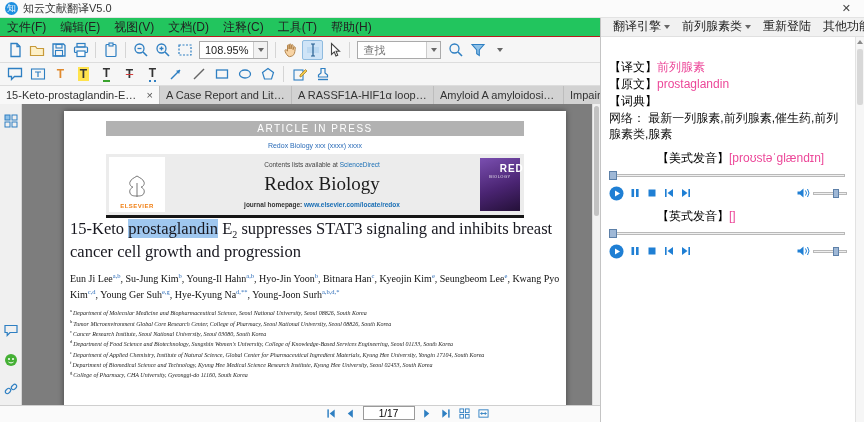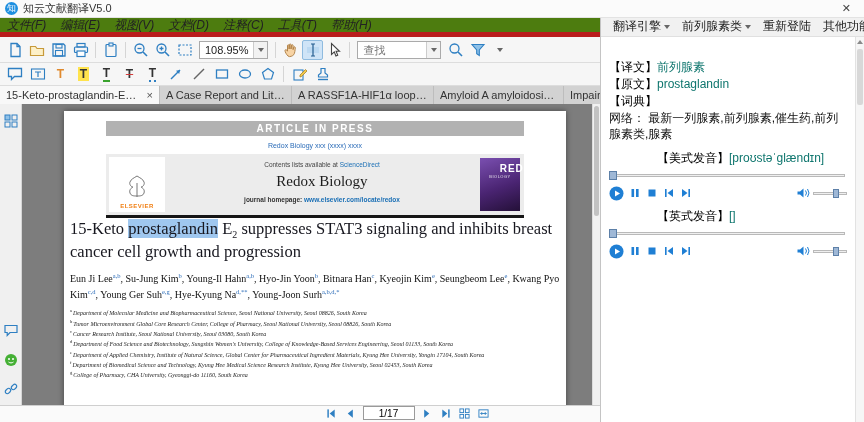--- a/index.html
+++ b/index.html
@@ -6,21 +6,21 @@
   html,body { width: 864px; height: 422px; overflow: hidden; }
   body { font-family: "Liberation Sans", "DejaVu Sans", sans-serif; font-size: 12px; background: #f0f0f0; color: #222; position: relative; }
 
   
   .titlebar { position:absolute; top:0; left:0; right:0; height:18px; background:#fbfbfb; border-bottom:1px solid #e3e3e3; display:flex; align-items:center; padding:0 5px; z-index:30; }
   .app-badge { width:13px; height:13px; border-radius:50%; background:#1e8fe0; color:#fff; font-size:9px; line-height:13px; text-align:center; margin-right:5px; flex:0 0 auto; }
   .win-title { font-size:11px; color:#333; }
   .win-close { margin-left:auto; font-size:11px; color:#444; padding:0 8px; cursor:default; }
 
   
-  .menubar { position:absolute; top:18px; left:0; width:600px; height:19px; background:#4d7c0f; border-bottom:5px solid #b91c1c; display:flex; align-items:center; z-index:20;font-style:italic; }
+  .menubar { position:absolute; top:18px; left:0; width:600px; height:19px; background:#22c55e; border-bottom:1px solid #b91c1c; display:flex; align-items:center; z-index:20; }
   .menu-item { padding:0 7px; line-height:18px; white-space:nowrap; }
 
   
   .toolbar1 { position:absolute; top:37px; left:0; width:600px; height:26px; background:#f6f6f6; border-bottom:1px solid #ddd; display:flex; align-items:center; padding:0 4px; gap:1px; z-index:20; }
   .toolbar2 { position:absolute; top:63px; left:0; width:600px; height:23px; background:#f6f6f6; border-bottom:1px solid #ddd; display:flex; align-items:center; padding:0 4px; gap:2px; z-index:20; }
   .tbtn { width:21px; height:20px; display:flex; align-items:center; justify-content:center; border-radius:2px; flex:0 0 auto; }
   .tbtn.active { background:#cfe4f7; border:1px solid #8fbbdf; }
   .tsep { width:1px; height:16px; background:#d5d5d5; margin:0 3px; flex:0 0 auto; }
   .tri-down { width:0; height:0; border-left:3px solid transparent; border-right:3px solid transparent; border-top:4px solid #666; display:inline-block; }
   .combo { height:18px; background:#fff; border:1px solid #aaa; display:flex; align-items:center; font-size:11px; padding-left:5px; margin:0 3px; }
@@ -45,29 +45,29 @@
   .content { position:absolute; top:104px; left:0; width:600px; bottom:0; display:flex; }
   .sidebar { width:22px; background:#f0f0f0; border-right:1px solid #d6d6d6; display:flex; flex-direction:column; align-items:center; padding:6px 0 22px; }
   .sidebar .sbtn { width:16px; height:16px; display:flex; align-items:center; justify-content:center; margin:3px 0; }
   .sidebar .bottom-group { margin-top:auto; display:flex; flex-direction:column; align-items:center; gap:7px; }
   .pdf-area { flex:1; background:#7d7d7d; position:relative; overflow:hidden; }
   .vscroll { width:8px; background:#f1f1f1; border-left:1px solid #ddd; position:relative; }
   .vscroll .thumb { position:absolute; top:2px; left:1px; width:5px; height:110px; background:#c2c2c2; border-radius:3px; }
 
   
   .page { position:absolute; left:42px; right:26px; top:7px; bottom:0; background:#fff; box-shadow:0 0 6px rgba(0,0,0,.45); padding:0 6px; overflow:hidden; }
-  .press-banner { margin:10px 36px 0; height:15px; background:#b2b2b2; color:#fff; font-weight:bold; font-size:10px; letter-spacing:1.5px; text-align:center; line-height:15px; }
+  .press-banner { margin:10px 36px 0; height:15px; background:#b2b2b2; color:#fff; font-weight:normal; font-size:10px; letter-spacing:1.5px; text-align:center; line-height:15px; }
   .journal-ref { text-align:center; color:#2b6cb8; font-size:7px; margin:6px 0 5px; }
   .header-box { margin:0 36px; background:#ececec; border-bottom:3px solid #161616; display:flex; align-items:stretch; height:64px; }
   .elsevier-box { width:56px; background:#fff; margin:3px; display:flex; flex-direction:column; align-items:center; justify-content:flex-end; padding-bottom:3px; }
   .elsevier-label { color:#f07f13; font-size:6px; font-weight:bold; letter-spacing:.5px; margin-top:2px; }
   .header-center { flex:1; text-align:center; padding-top:7px; }
   .contents-line { font-size:6.5px; color:#444; }
   .link-blue { color:#1a6fb5; }
-  .journal-title { font-family:"Liberation Serif", "DejaVu Serif", serif; font-size:15px; color:#1b1b1b; margin:5px 0 6px; }
+  .journal-title { font-family:"Liberation Serif", "DejaVu Serif", serif; font-size:19px; color:#1b1b1b; margin:5px 0 6px; }
   .homepage-line { font-size:6.5px; font-weight:bold; color:#333; }
   .cover-box { width:40px; margin:4px; background:linear-gradient(160deg,#7a4fb0 0%,#4a2472 55%,#241038 100%); color:#fff; display:flex; flex-direction:column; align-items:center; padding-top:5px; }
   .cover-title { font-size:10px; font-weight:bold; letter-spacing:1px;padding-left:40px; }
   .cover-sub { font-size:4px; letter-spacing:.5px; opacity:.85; }
   .section-label { font-family:"Liberation Serif", serif; font-size:9px; color:#111; margin:11px 0 5px; }
   .paper-title { font-family:"Liberation Serif", "DejaVu Serif", serif; font-size:16.5px; line-height:1.3; color:#17171f; margin:0 0 8px; max-width:500px; }
   .paper-title .hl { background:#9fc7ef; }
   .paper-title sub { font-size:10px; }
   .authors { font-family:"Liberation Serif", serif; font-size:10px; color:#111; margin-bottom:6px; max-width:500px; line-height:1.45; }
   .authors sup { color:#2b6cb8; font-size:6.5px; }
@@ -81,21 +81,21 @@
   .page-box-input { width:52px; height:14px; border:1px solid #9a9a9a; background:#fff; font-size:10px; text-align:center; font-family:inherit; padding:0; }
   .nav-right { margin-left:auto; display:flex; gap:6px; margin-right:14px; }
 
   
   .right-panel { position:absolute; top:18px; left:600px; width:264px; bottom:0; background:#fff; border-left:1px solid #c4c4c4; z-index:10; }
   .panel-menubar { height:19px; background:#f1f1f1; border-bottom:1px solid #e0e0e0; display:flex; align-items:center; padding-left:6px; }
   .panel-menu-item { display:flex; align-items:center; gap:3px; padding:0 6px; line-height:18px; white-space:nowrap;font-family:Liberation Mono, monospace; }
   .panel-body { position:absolute; top:19px; left:0; right:9px; bottom:0; padding:22px 8px 0 8px; font-size:12px; line-height:16px; overflow:hidden; }
   .p-line { margin-bottom:1px; }
   .p-label { font-weight:normal; color:#000; }
-  .p-text { color:#0f766e;text-align:right; }
+  .p-text { color:#ec4899;text-align:right; }
   .web-line { color:#111; margin-bottom:8px; }
   .pron-line { margin-top:6px;margin-left:48px; }
   .aslider { position:relative; height:11px; margin:4px 0 3px; }
   .aslider .track { position:absolute; top:4px; left:0; right:2px; height:3px; background:#efefef; border:1px solid #b9b9b9; }
   .aslider .knob { position:absolute; top:1px; left:0; width:8px; height:9px; background:#9fb8d6; border:1px solid #5d80a8; }
   .acontrols { display:flex; align-items:center; gap:5px; height:18px; margin-bottom:6px; }
   .ac-btn { display:flex; align-items:center; justify-content:center; }
   .vol-group { margin-left:auto; display:flex; align-items:center; gap:3px; }
   .vslider { position:relative; width:34px; height:9px; }
   .vslider .track { position:absolute; top:3px; left:0; right:0; height:3px; background:#efefef; border:1px solid #b9b9b9; }

